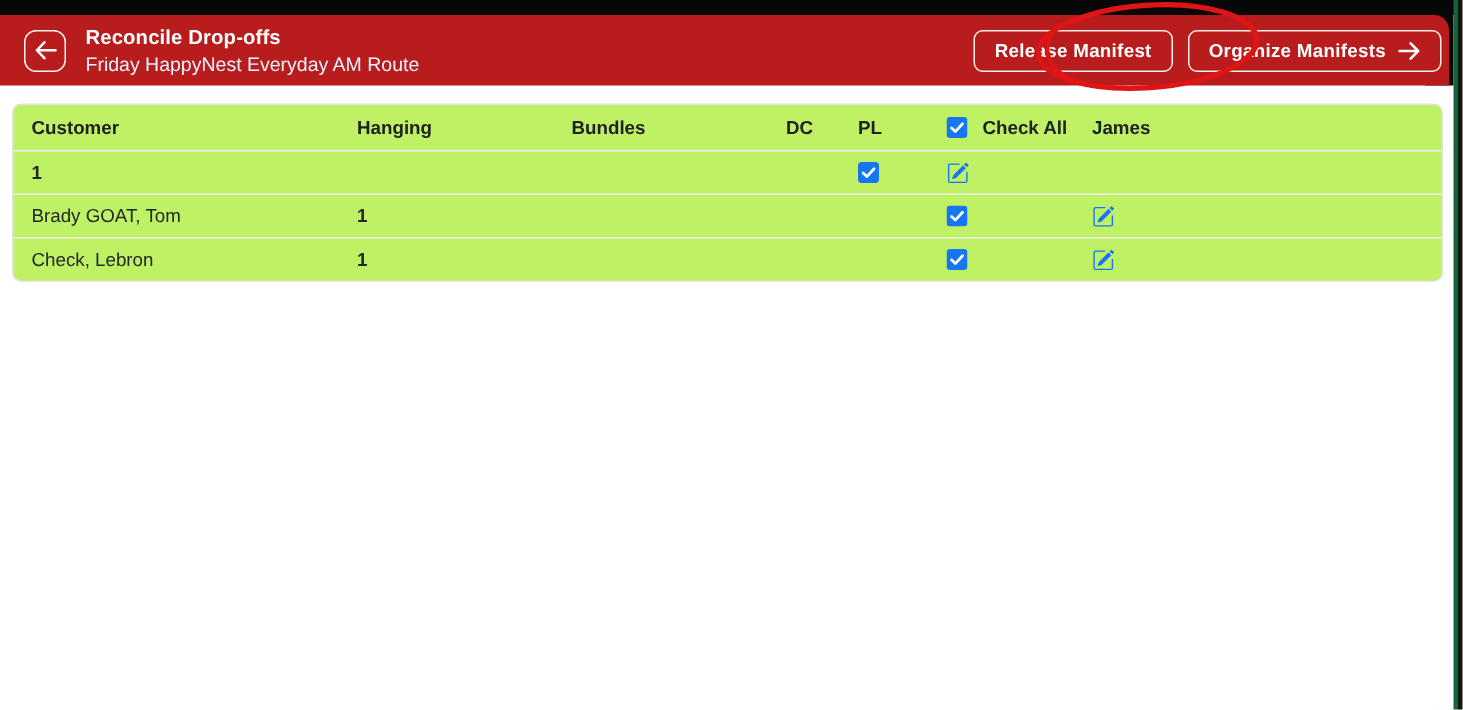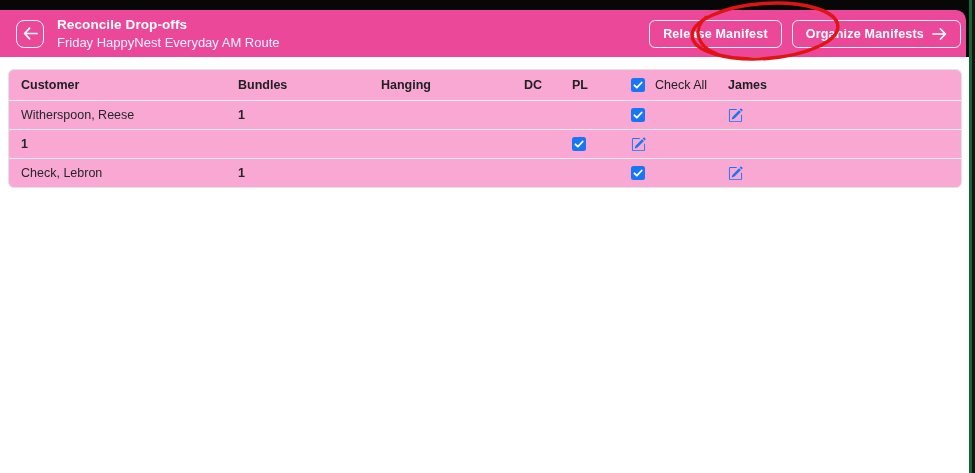--- a/index.html
+++ b/index.html
@@ -11,21 +11,21 @@
   }
   
   .topbar   { position:absolute; top:0; left:0; width:972px; height:10px; background:#070707; z-index:2; }
   .side-green { position:absolute; top:0; left:969px; width:3px; height:473px; background:#1a6238; z-index:4; }
   .side-dark  { position:absolute; top:0; left:972px; width:3px; height:473px; background:#121712; z-index:4; }
   .corner-black { position:absolute; top:10px; left:950px; width:19px; height:47px; background:#070707; z-index:1; }
 
   
   .appbar {
     position:absolute; top:10px; left:0; width:966px; height:47px;
-    background:#ec4899; border-top-right-radius:10px;
+    background:#b91c1c; border-top-right-radius:10px;
     display:flex; align-items:center; z-index:2;
   }
   .back-btn {
     width:28px; height:28px; margin-left:16px; flex:0 0 auto;
     border:1.5px solid rgba(255,255,255,0.95); border-radius:8px;
     display:flex; align-items:center; justify-content:center;
     background:transparent; cursor:pointer;
   }
   .titles { margin-left:13px; display:flex; flex-direction:column; }
   .title    { font-size:13.5px; font-weight:bold; color:#ffffff; letter-spacing:0.1px; }
@@ -38,21 +38,21 @@
     display:flex; align-items:center; gap:8px; cursor:pointer; white-space:nowrap;
     font-family:"Liberation Sans", sans-serif;
   }
 
   
   .annotation { position:absolute; left:672px; top:0; width:192px; height:68px; z-index:5; pointer-events:none; }
 
   
   .table {
     position:absolute; top:69px; left:8px; width:954px;
-    background:#f9a8d4; border:1px solid #e2e2e5; border-radius:6px; z-index:2;
+    background:#bef264; border:1px solid #e2e2e5; border-radius:6px; z-index:2;
   }
   .trow {
     display:grid; grid-template-columns:221px 143px 143px 48px 59px 97px 1fr;
     align-items:center; height:29px; border-top:1px solid #efeff1;
   }
   .trow.head { height:30px; border-top:none; }
   .cell { padding-left:8px; font-size:12.5px; color:#25262a; display:flex; align-items:center; gap:10px; }
   .cell:first-child { padding-left:12px; }
   .head .cell { font-weight:bold; color:#202124; }
   .cell-bundles { font-weight:bold; }
@@ -93,38 +93,37 @@
 </div>
 
 <svg class="annotation" viewBox="0 0 192 68">
   <ellipse cx="93" cy="31" rx="73" ry="27.5" transform="rotate(-4 93 31)" fill="none" stroke="#df1414" stroke-width="3.4" stroke-linecap="round"></ellipse>
   <path d="M34 17 C 21 29 24 46 45 54" fill="none" stroke="#df1414" stroke-width="3" stroke-linecap="round"></path>
 </svg>
 
 <div class="table">
   <div class="trow head">
     <div class="cell">Customer</div>
+    <div class="cell">Hanging</div>
     <div class="cell">Bundles</div>
-    <div class="cell">Hanging</div>
     <div class="cell">DC</div>
     <div class="cell">PL</div>
     <div class="cell">
       <span class="cbx">
         <svg width="14" height="14" viewBox="0 0 14 14">
           <rect x="0" y="0" width="14" height="14" rx="2.5" fill="#1876f2"></rect>
           <path d="M3.4 7.3 L5.9 9.7 L10.7 4.5" stroke="#ffffff" stroke-width="1.8" fill="none" stroke-linecap="round" stroke-linejoin="round"></path>
         </svg>
       </span>
-      <span style="font-weight:normal;">Check All</span>
+      <span style="font-weight:bold;">Check All</span>
     </div>
     <div class="cell">James</div>
   </div>
   <div>
   <div class="trow">
-    <div class="cell">Witherspoon, Reese</div>
     <div class="cell cell-bundles">1</div>
     <div class="cell"></div>
     <div class="cell"></div>
     <div class="cell"></div>
     <div class="cell">
       <span class="cbx">
         <svg width="14" height="14" viewBox="0 0 14 14">
           <rect x="0" y="0" width="14" height="14" rx="2.5" fill="#1876f2"></rect>
           <path d="M3.4 7.3 L5.9 9.7 L10.7 4.5" stroke="#ffffff" stroke-width="1.8" fill="none" stroke-linecap="round" stroke-linejoin="round"></path>
         </svg>
@@ -134,20 +133,21 @@
       <span class="edit-link">
         <svg width="15" height="15" viewBox="0 0 16 16" fill="#1876f2">
           <path d="M15.502 1.94a.5.5 0 0 1 0 .706L14.459 3.69l-2-2L13.502.646a.5.5 0 0 1 .707 0l1.293 1.293zm-1.75 2.456-2-2L4.939 9.21a.5.5 0 0 0-.121.196l-.805 2.414a.25.25 0 0 0 .316.316l2.414-.805a.5.5 0 0 0 .196-.12l6.813-6.814z"></path>
           <path fill-rule="evenodd" d="M1 13.5A1.5 1.5 0 0 0 2.5 15h11a1.5 1.5 0 0 0 1.5-1.5v-6a.5.5 0 0 0-1 0v6a.5.5 0 0 1-.5.5h-11a.5.5 0 0 1-.5-.5v-11a.5.5 0 0 1 .5-.5H9a.5.5 0 0 0 0-1H2.5A1.5 1.5 0 0 0 1 2.5v11z"></path>
         </svg>
       </span>
     </div>
   </div>
 
   <div class="trow">
+    <div class="cell">Brady GOAT, Tom</div>
     <div class="cell cell-bundles">1</div>
     <div class="cell"></div>
     <div class="cell"></div>
     <div class="cell"></div>
     <div class="cell">
       <span class="cbx">
         <svg width="14" height="14" viewBox="0 0 14 14">
           <rect x="0" y="0" width="14" height="14" rx="2.5" fill="#1876f2"></rect>
           <path d="M3.4 7.3 L5.9 9.7 L10.7 4.5" stroke="#ffffff" stroke-width="1.8" fill="none" stroke-linecap="round" stroke-linejoin="round"></path>
         </svg>

